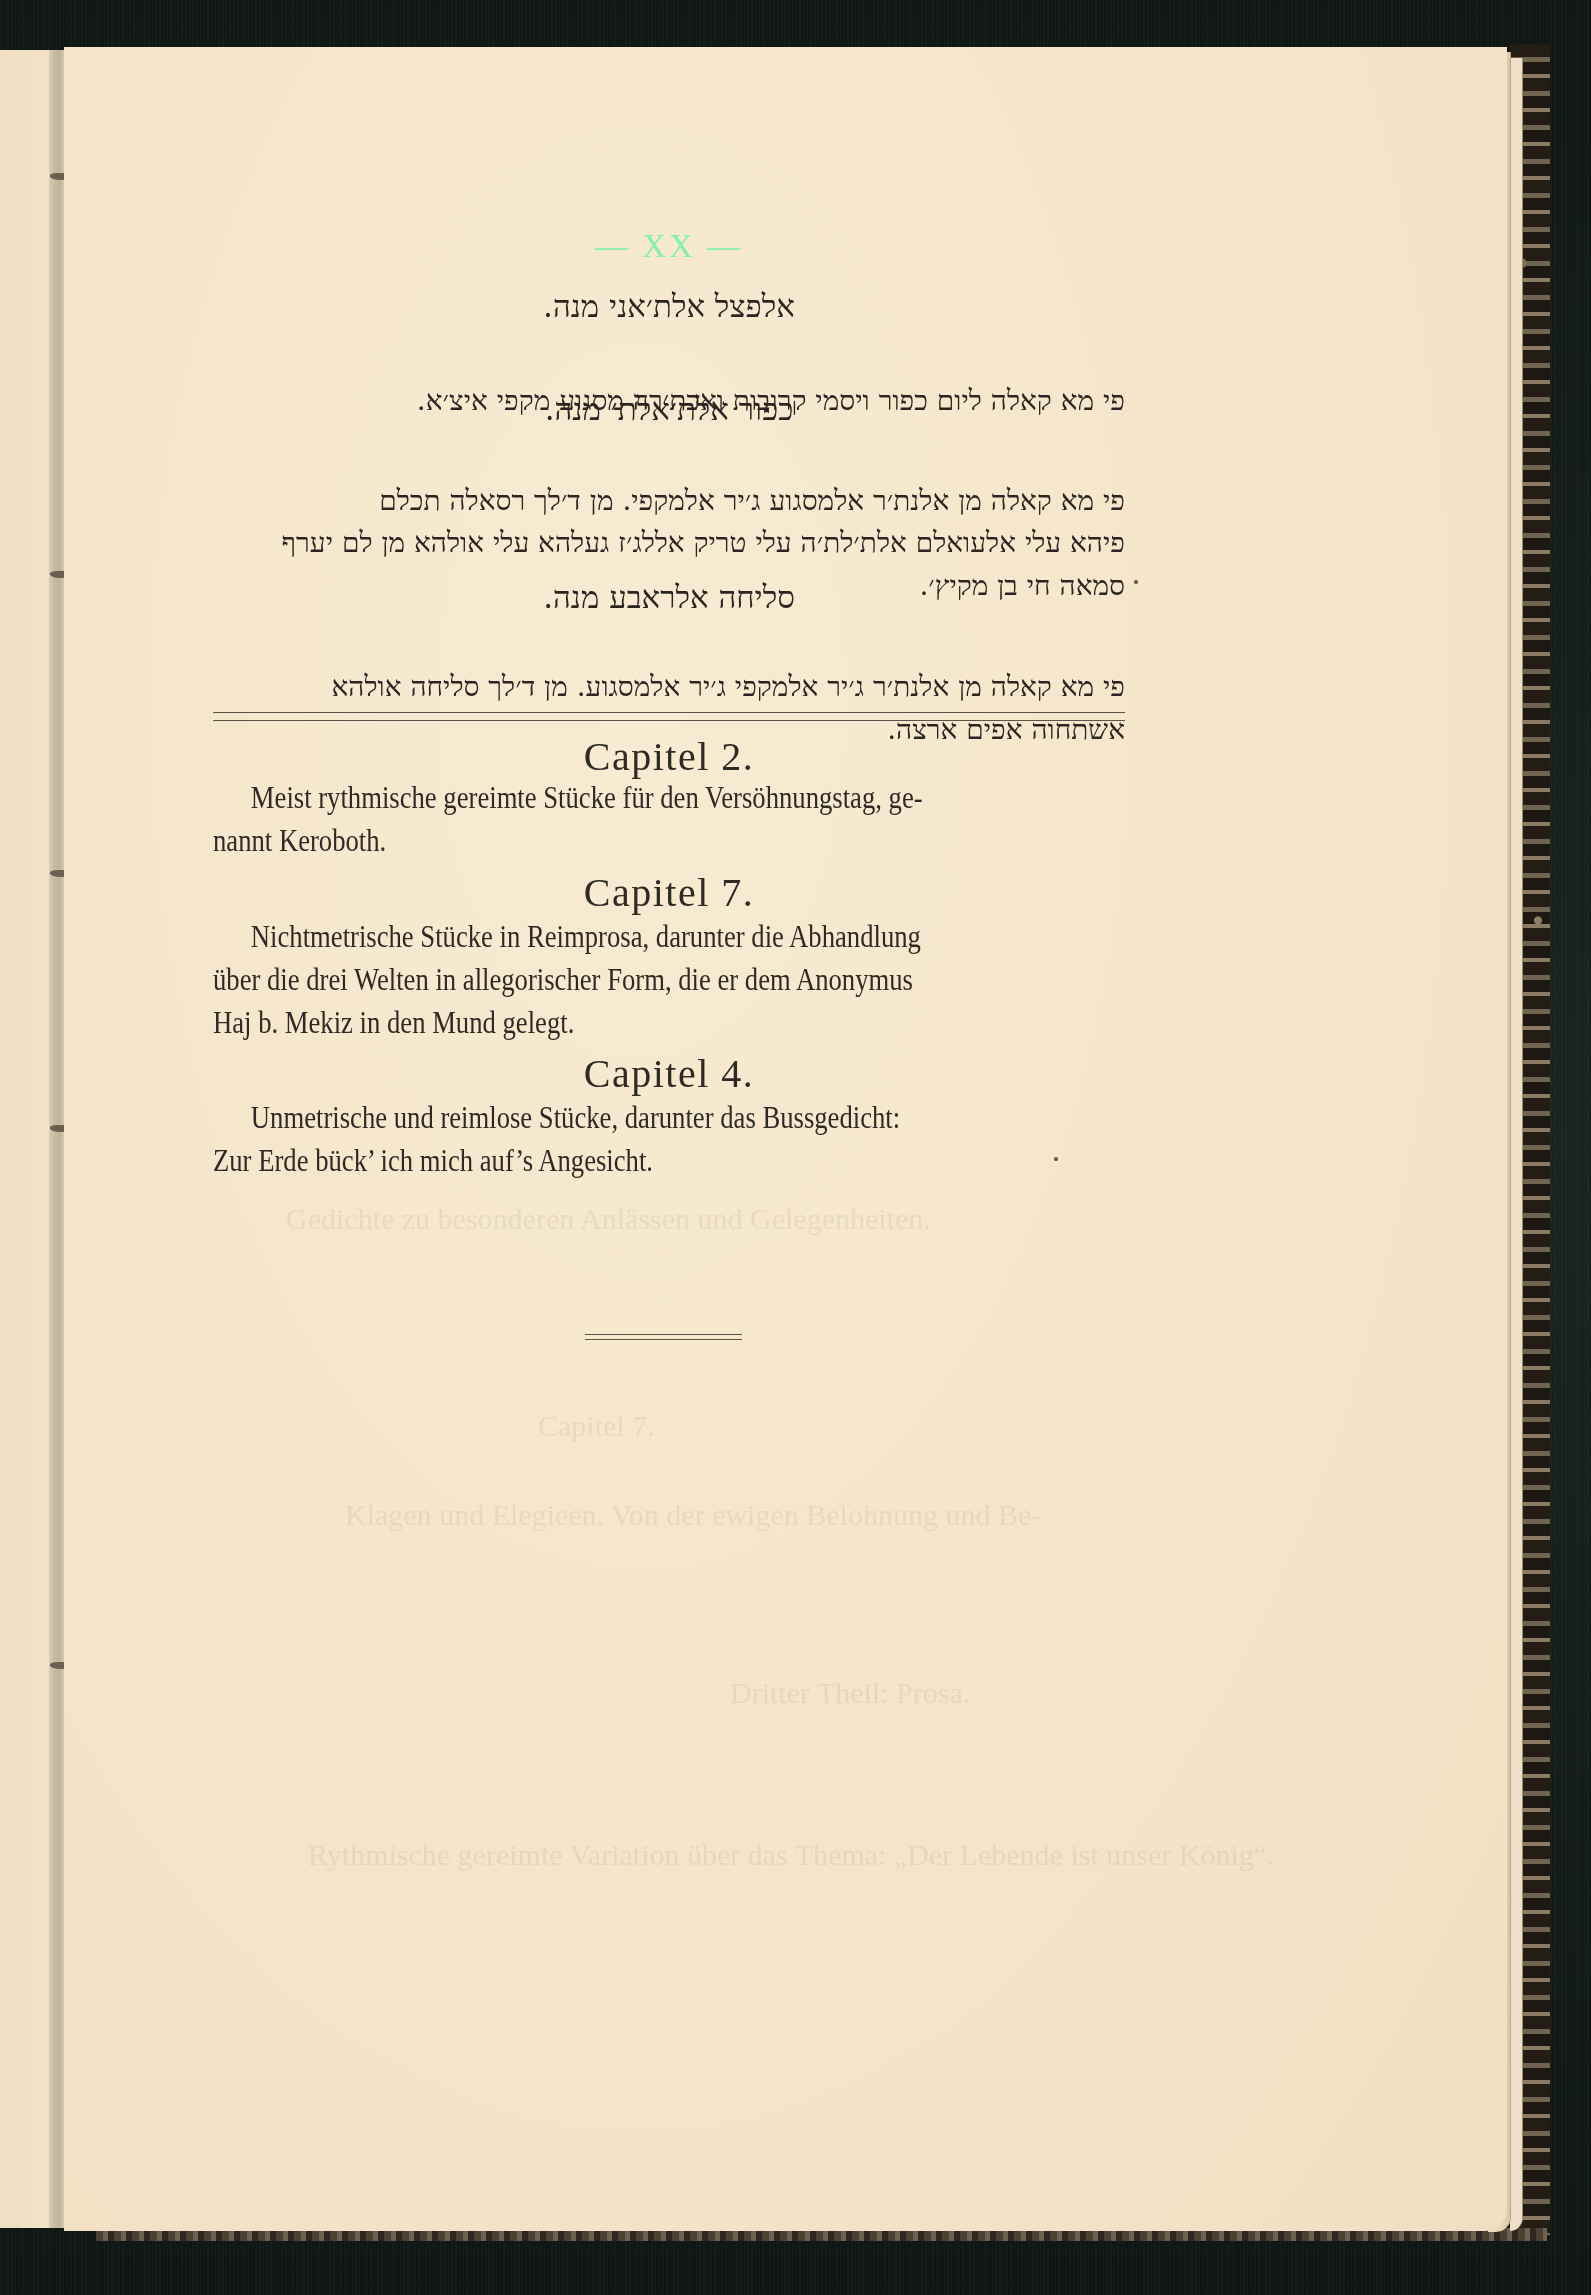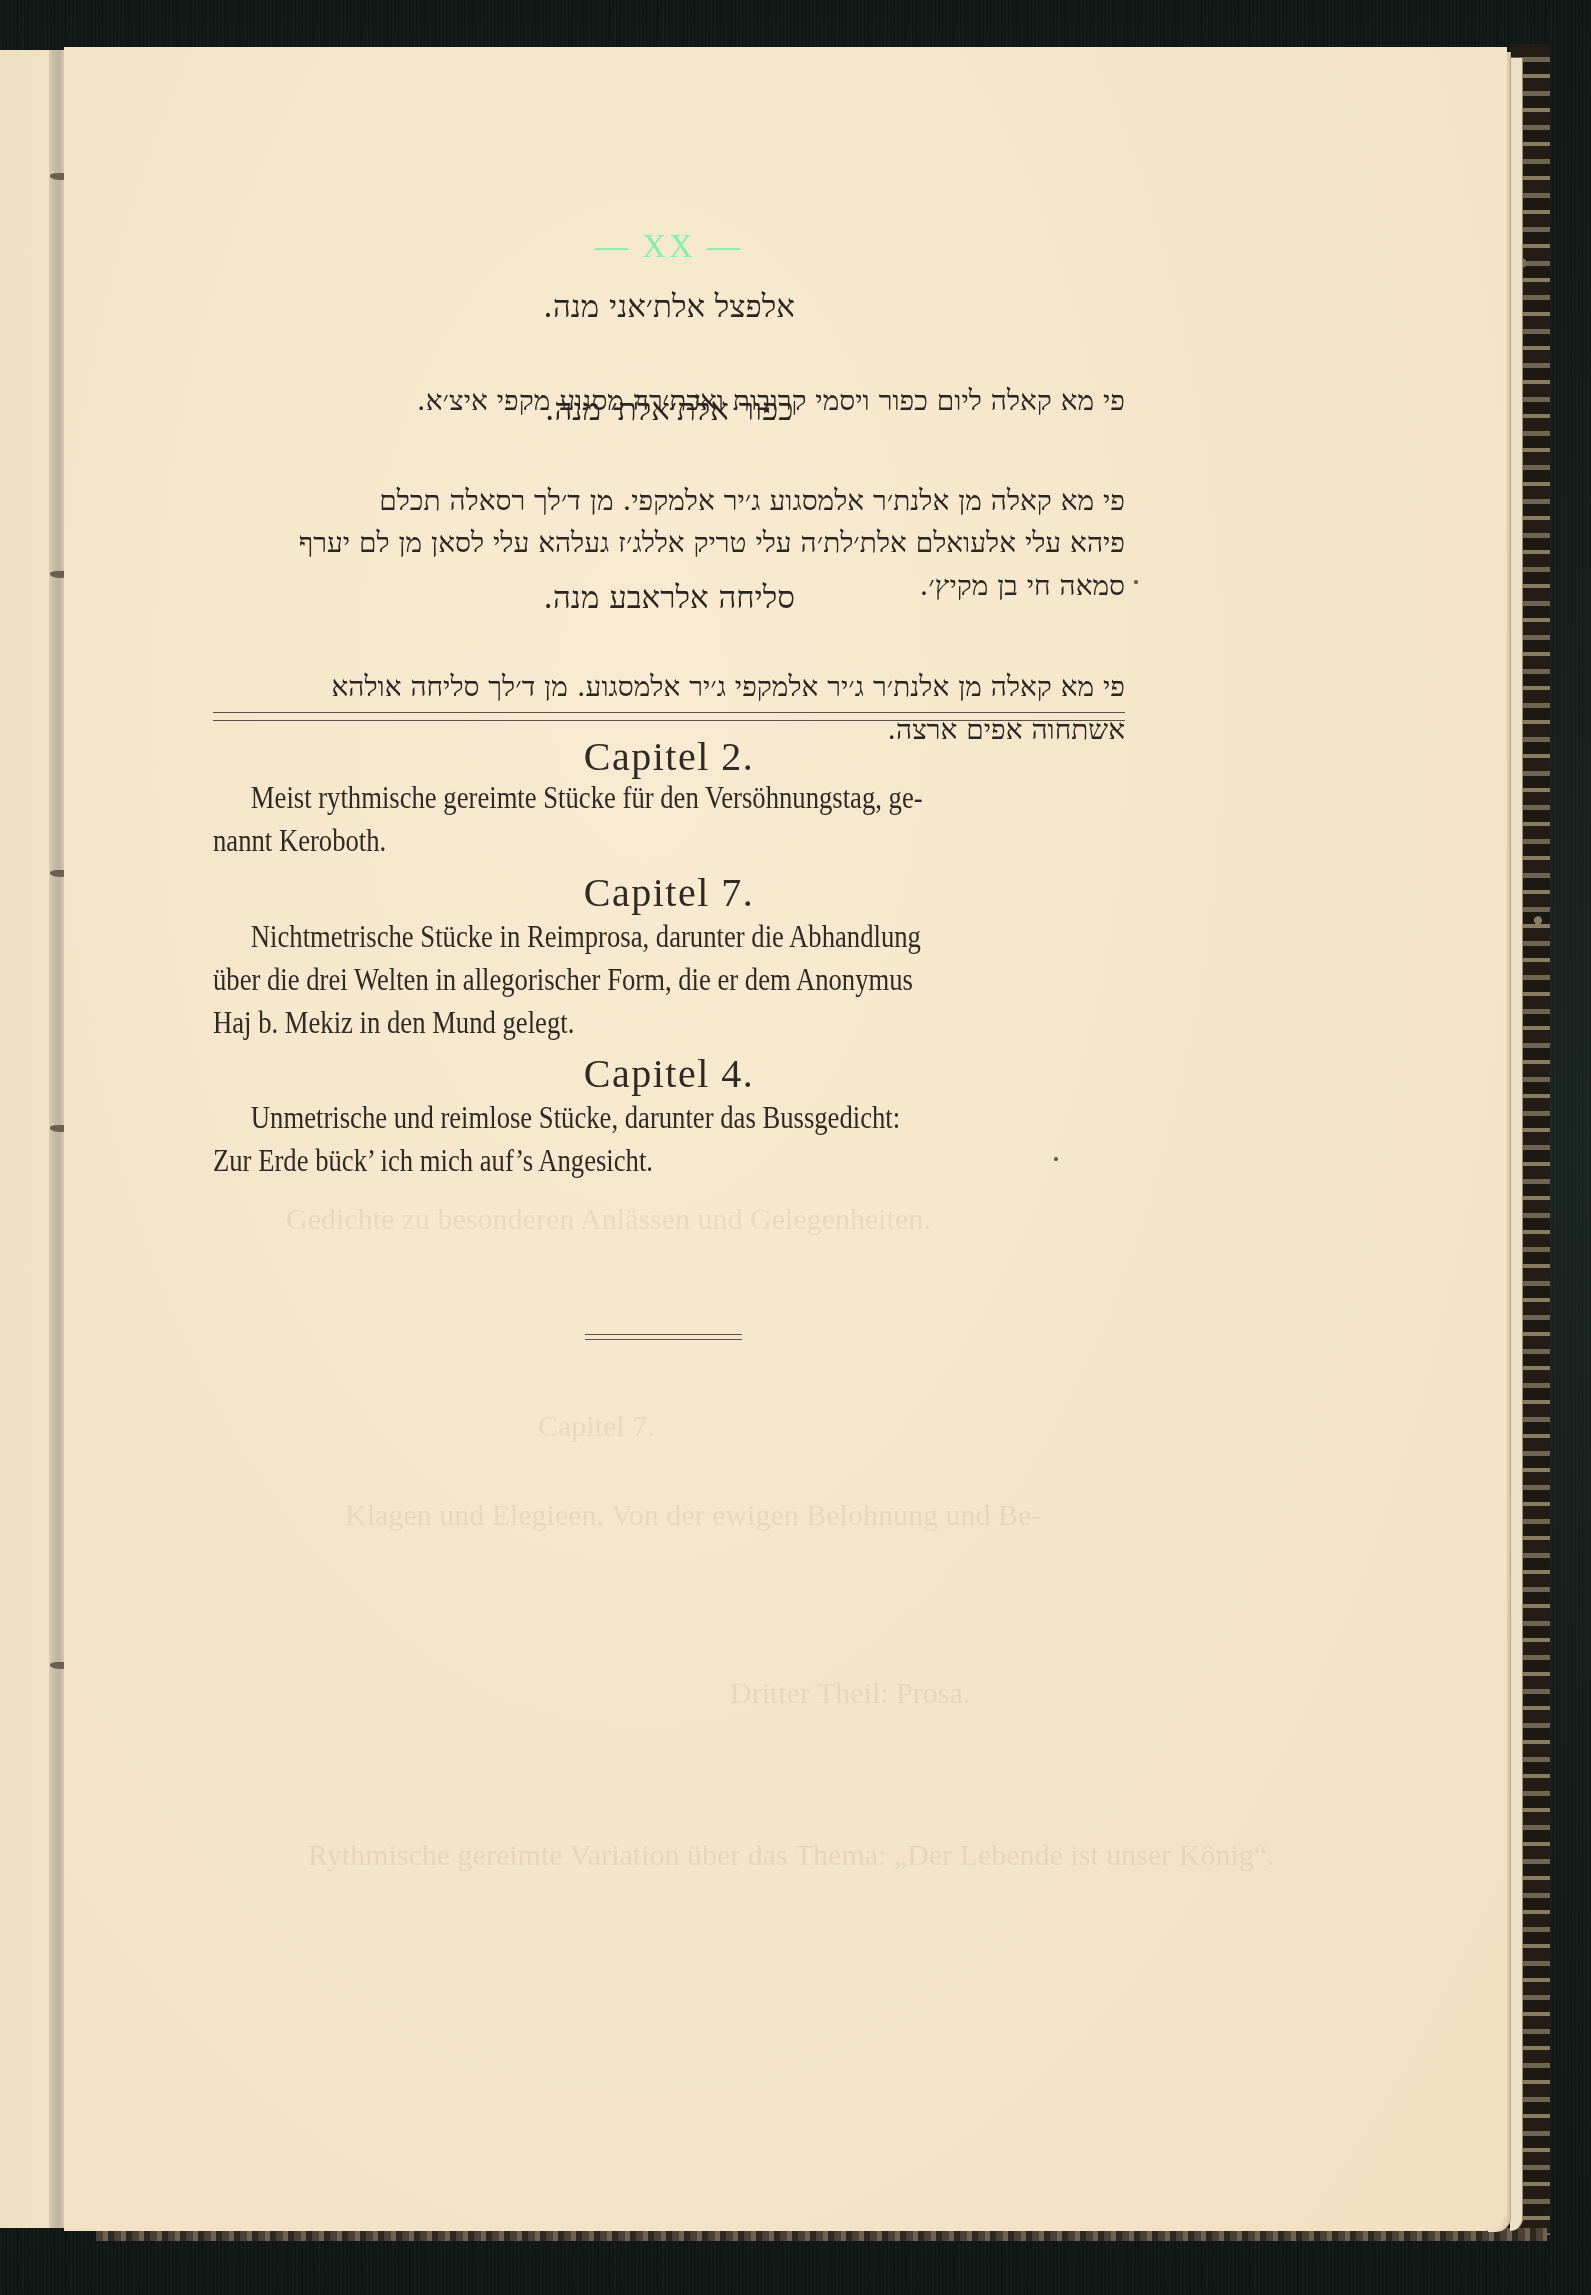--- a/index.html
+++ b/index.html
@@ -132,21 +132,21 @@
 </div>
 
 <div class="content">
   <div class="folio">— XX —</div>
 
   <div class="heb-heading" style="top:73px">אלפצל אלת׳אני מנה.</div>
   <div class="heb-para" style="top:124px">פי מא קאלה ליום כפור ויסמי קרובות ואכת׳רה מסגוע מקפי איצ׳א.</div>
 
   <div class="heb-heading" style="top:176px">כפור אלת׳אלת׳ מנה.</div>
   <div class="heb-para" style="top:224px">פי מא קאלה מן אלנת׳ר אלמסגוע ג׳יר אלמקפי. מן ד׳לך רסאלה תכלם</div>
-  <div class="heb-para" style="top:266px">פיהא עלי אלעואלם אלת׳לת׳ה עלי טריק אללג׳ז געלהא עלי לסאן מן לם יערף</div>
+  <div class="heb-para" style="top:266px">פיהא עלי אלעואלם אלת׳לת׳ה עלי טריק אללג׳ז געלהא עלי אולהא מן לם יערף</div>
   <div class="heb-para" style="top:309px; text-align:left">סמאה חי בן מקיץ׳.</div>
 
   <div class="heb-heading" style="top:364px">סליחה אלראבע מנה.</div>
   <div class="heb-para" style="top:410px">פי מא קאלה מן אלנת׳ר ג׳יר אלמקפי ג׳יר אלמסגוע. מן ד׳לך סליחה אולהא</div>
   <div class="heb-para" style="top:453px; text-align:center">אשתחוה אפים ארצה.</div>
 
   <div class="rule-double" style="top:497px; left:0; width:912px"></div>
 
   <div class="chapter-title" style="top:518px">Capitel 2.</div>
   <div class="de-para" style="top:561px">Meist rythmische gereimte Stücke für den Versöhnungstag, ge-</div>

